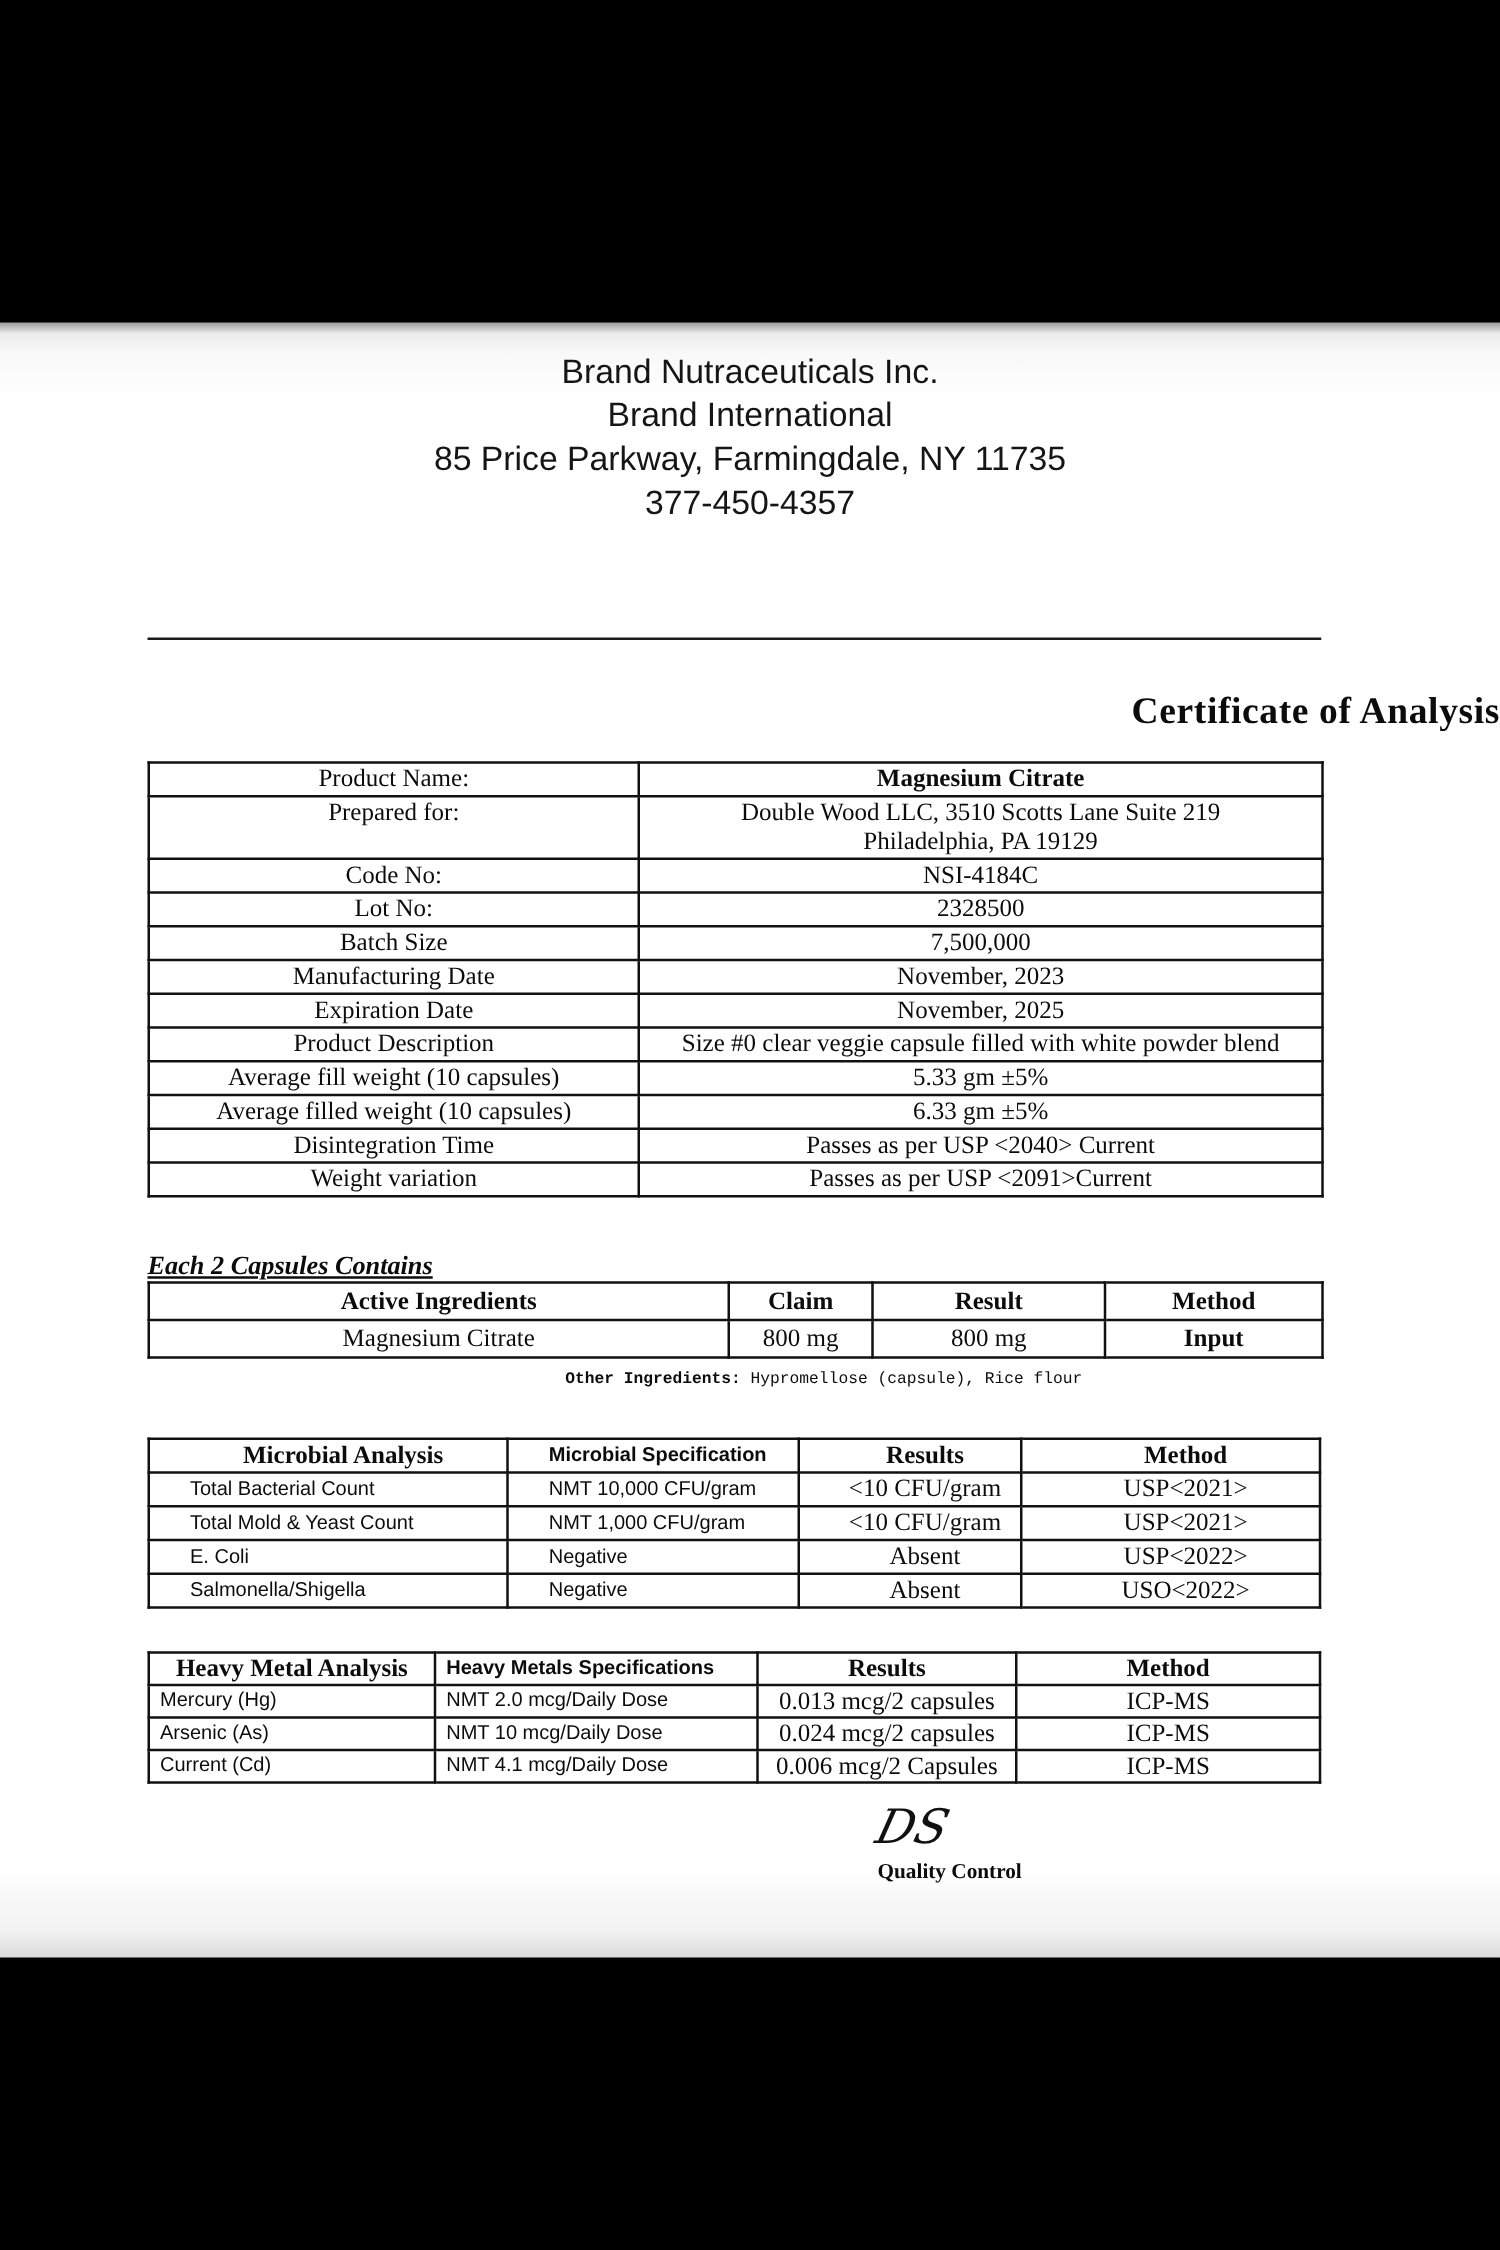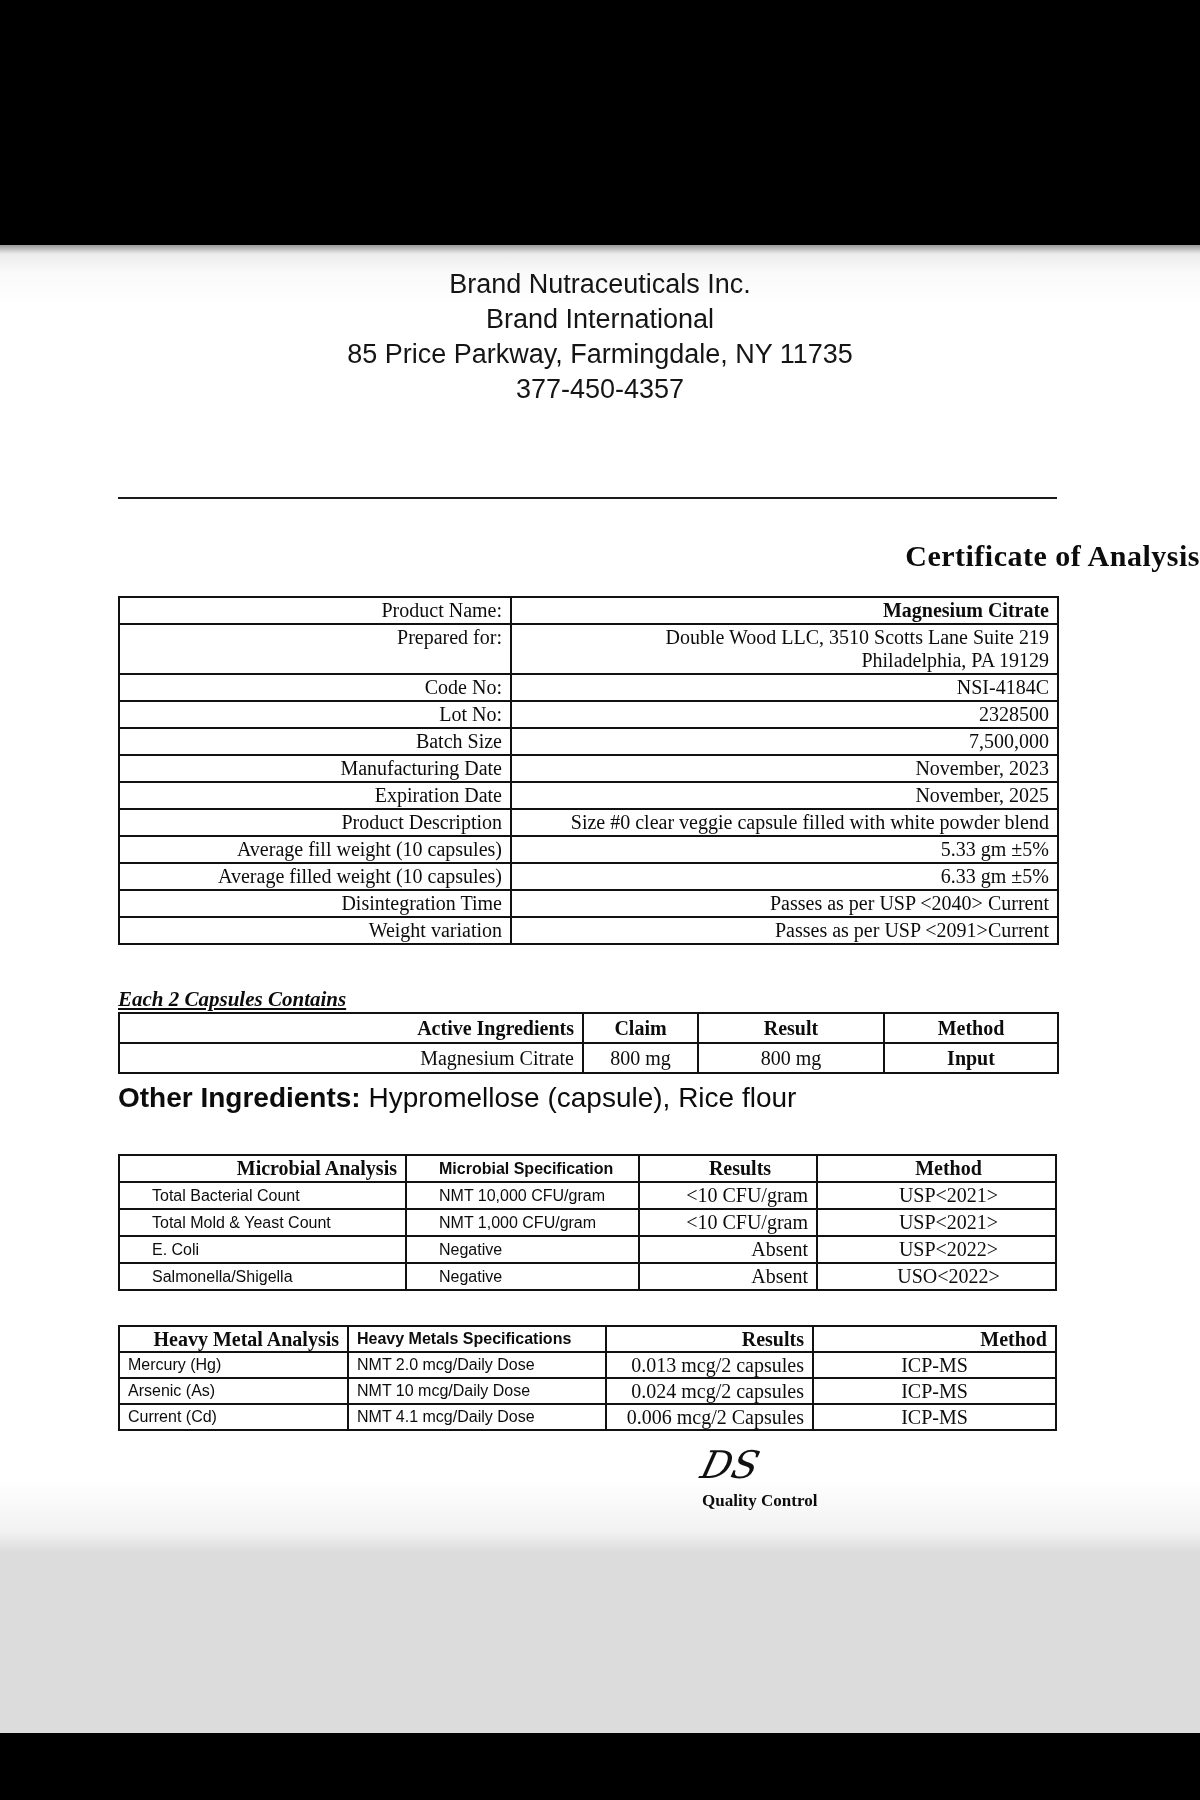--- a/index.html
+++ b/index.html
@@ -1,50 +1,50 @@
 <!DOCTYPE html>
 <html><head>
 <meta charset="utf-8">
 <style>
   html,body{margin:0;padding:0;}
   body{
     width:1200px;height:1800px;background:#000;position:relative;
     font-family:"Liberation Serif",serif;color:#0c0c0c;
   }
   .page{
-    position:absolute;left:0;top:245px;width:1200px;height:1488px;
+    position:absolute;left:0;top:258px;width:1200px;height:1308px;
     background:linear-gradient(180deg,#9a9a9a 0px,#ececec 9px,#f9f9f9 26px,#ffffff 62px,#ffffff 1235px,#f2f2f2 1286px,#dcdcdc 1308px);
     overflow:hidden;
   }
   .letterhead{
     padding-top:22px;text-align:center;
     font-family:"Liberation Sans",sans-serif;font-size:27px;line-height:35px;color:#151515;
   }
   .rule{margin:90px 0 0 118px;width:939px;height:2px;background:#1a1a1a;}
   .doc-title{
     margin:40px 0 0 0;text-align:right;font-size:30px;line-height:33px;font-weight:bold;
     font-family:"Liberation Serif",serif;letter-spacing:0.5px;
   }
   table{border-collapse:collapse;table-layout:fixed;margin-left:118px;}
   table,td,th{border:2px solid #111;}
   td,th{padding:1px 8px;font-size:20px;line-height:23px;vertical-align:top;white-space:pre-line;overflow:hidden;}
   th{font-weight:bold;}
-  .sL{font-family:"Liberation Serif",serif;text-align:right;}
+  .sL{font-family:"Liberation Serif",serif;text-align:center;}
   .sC{font-family:"Liberation Serif",serif;text-align:center;}
   .aL{font-family:"Liberation Sans",sans-serif;text-align:left;font-size:16px;}
   .b{font-weight:bold;}
   .product-table{margin-top:24px;width:939px;}
   .product-table td{height:21px;}
   .contains-heading{
     margin:42px 0 0 118px;font-size:21px;font-weight:bold;font-style:italic;
     text-decoration:underline;font-family:"Liberation Serif",serif;
   }
   .active-table{width:939px;}
   .active-table th,.active-table td{height:24px;line-height:26px;}
-  .other-ingredients{margin:8px 0 0 118px;font-size:28px;font-family:Liberation Sans, sans-serif;}
+  .other-ingredients{margin:8px 0 0 118px;font-size:13px;font-family:Liberation Mono, monospace;text-align:center;}
   .microbial-table{margin-top:40px;width:937px;}
   .microbial-table th,.microbial-table td{height:21px;padding-left:32px;}
   .heavy-table{margin-top:34px;width:937px;}
   .heavy-table th,.heavy-table td{height:20px;line-height:22px;}
   .signature{margin:12px 0 0 702px;}
   .sig-initials{
     display:inline-block;font-family:"DejaVu Serif",serif;font-style:italic;
     font-size:38px;line-height:44px;transform:skewX(-14deg);color:#111;
   }
   .sig-role{margin-top:4px;font-size:17px;font-weight:bold;font-family:"Liberation Serif",serif;}

